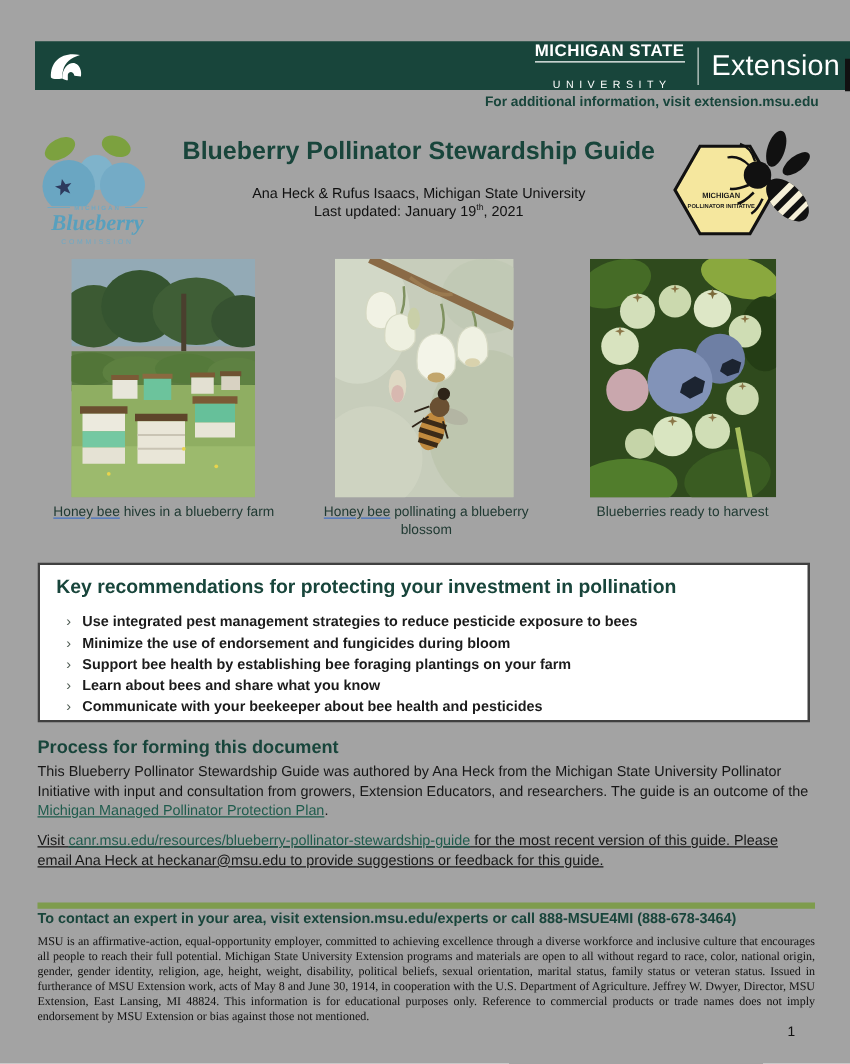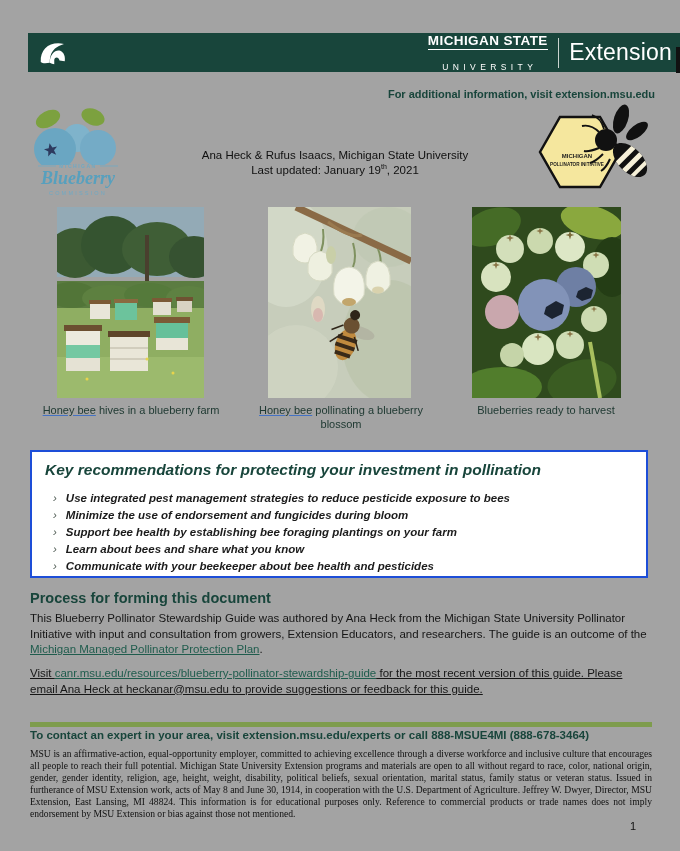--- a/index.html
+++ b/index.html
@@ -17,21 +17,21 @@
   }
   .spartan { margin-left: 9px; width: 30px; height: 30px; flex: 0 0 auto; }
   .header-right { margin-left: auto; display: flex; align-items: center; padding-right: 8px; color: #fff; }
   .wm-top { font-size: 13.5px; font-weight: bold; letter-spacing: .4px;
             border-bottom: 1.5px solid #fff; padding-bottom: 1px; text-align: center; }
   .wm-bottom { font-size: 8.5px; letter-spacing: 4.4px; margin-top: 12px; text-align: center; text-indent: 4px; }
   .wm-divider { width: 1.5px; height: 30px; background: #c9d4cf; margin: 0 10px; }
   .wm-extension { font-size: 23px; font-weight: 400; letter-spacing: .2px; }
   .edge-mark { left: 676px; top: 47px; width: 4px; height: 26px; background: #111; }
 
-  .info-line { top: 88px; right: 25px; color: #18453B; font-weight: bold; font-size: 11px; }
+  .info-line { top: 76px; right: 25px; color: #18453B; font-weight: bold; font-size: 11px; }
 
   
   .doc-title { left: 133px; top: 110px; width: 404px; text-align: center;
                font-size: 20px; font-weight: bold; color: #18453B; }
   .authors  { left: 133px; top: 149px; width: 404px; text-align: center; font-size: 11.5px; color: #101010; }
   .updated  { left: 133px; top: 163px; width: 404px; text-align: center; font-size: 11.5px; color: #101010; }
   .updated sup { font-size: 7px; }
   .bbc-logo { left: 28px; top: 102px; width: 100px; height: 96px; }
   .mpi-logo { left: 533px; top: 102px; width: 126px; height: 93px; }
 
@@ -42,21 +42,21 @@
   .photo-2 { left: 268px; width: 143px; }
   .photo-3 { left: 472px; width: 149px; }
   .caption { top: 403px; text-align: center; font-size: 11px; font-weight: normal;
              line-height: 14px; color: #203A33; }
   .caption-1 { left: 37px;  width: 188px; }
   .caption-2 { left: 247px; width: 188px; }
   .caption-3 { left: 450px; width: 192px; }
   .cap-link { text-decoration: underline; text-decoration-color: #4472C4; cursor: pointer; }
 
   
-  .rec-box { left: 30px; top: 450px; width: 618px; height: 128px; border: 2px solid #1d4ed8; background: #fff; font-style: italic; }
+  .rec-box { left: 30px; top: 450px; width: 618px; height: 128px; border: 2px solid #404040; background: #fff; }
   .rec-heading { margin: 9px 0 0 13px; font-size: 15.5px; font-weight: bold; color: #18453B; }
   .rec-list { list-style: none; margin: 11px 0 0 21px; }
   .rec-item { font-size: 11.5px; font-weight: bold; color: #1b1b1b; line-height: 17px; }
   .rec-bullet { font-weight: normal; color: #4d5a52; margin-right: 9px; }
 
   
   .section-heading { left: 30px; top: 590px; font-size: 14.5px; font-weight: bold; color: #18453B; }
   .para { left: 30px; width: 622px; font-size: 11.5px; line-height: 15.5px; color: #161616; }
   .para-1 { top: 611px; }
   .para-2 { top: 666px; text-decoration: underline; }
@@ -107,20 +107,21 @@
       <circle cx="27" cy="47" r="21" fill="#6AA6C2"></circle>
     </g>
     <path transform="translate(23,48) rotate(-12)" fill="#2D3A5E" d="M0,-7 L1.9,-2.2 L6.7,-2.2 L2.9,0.8 L4.1,5.7 L0,2.8 L-4.1,5.7 L-2.9,0.8 L-6.7,-2.2 L-1.9,-2.2 Z"></path>
     <line x1="10" y1="64" x2="28" y2="64" stroke="#6FA9C4" stroke-width="0.8"></line>
     <line x1="72" y1="64" x2="90" y2="64" stroke="#6FA9C4" stroke-width="0.8"></line>
     <text x="50" y="66" text-anchor="middle" font-size="5" letter-spacing="1.5" fill="#6FA9C4" font-family="Liberation Sans, sans-serif" font-weight="bold">MICHIGAN</text>
     <text x="50" y="82" text-anchor="middle" font-size="18" font-style="italic" fill="#57A0BE" font-family="Liberation Serif, serif" font-weight="bold">Blueberry</text>
     <text x="50" y="93" text-anchor="middle" font-size="5.5" letter-spacing="2.2" fill="#6FA9C4" font-family="Liberation Sans, sans-serif">COMMISSION</text>
   </svg>
 
+  <div class="abs doc-title">Blueberry Pollinator Stewardship Guide</div>
   <div class="abs authors">Ana Heck &amp; Rufus Isaacs, Michigan State University</div>
   <div class="abs updated"><span>Last updated: January 19</span><sup>th</sup><span>, 2021</span></div>
 
   <svg class="abs mpi-logo" viewBox="0 0 126 93">
     <defs>
       <clipPath id="beeAbd">
           <ellipse cx="97" cy="58" rx="21" ry="12" transform="rotate(45 97 58)"></ellipse>
         </clipPath>
     </defs>
     <polygon points="7,50 27,15 67,15 87,50 67,85 27,85" fill="#F5E79E" stroke="#111" stroke-width="2.5"></polygon>

